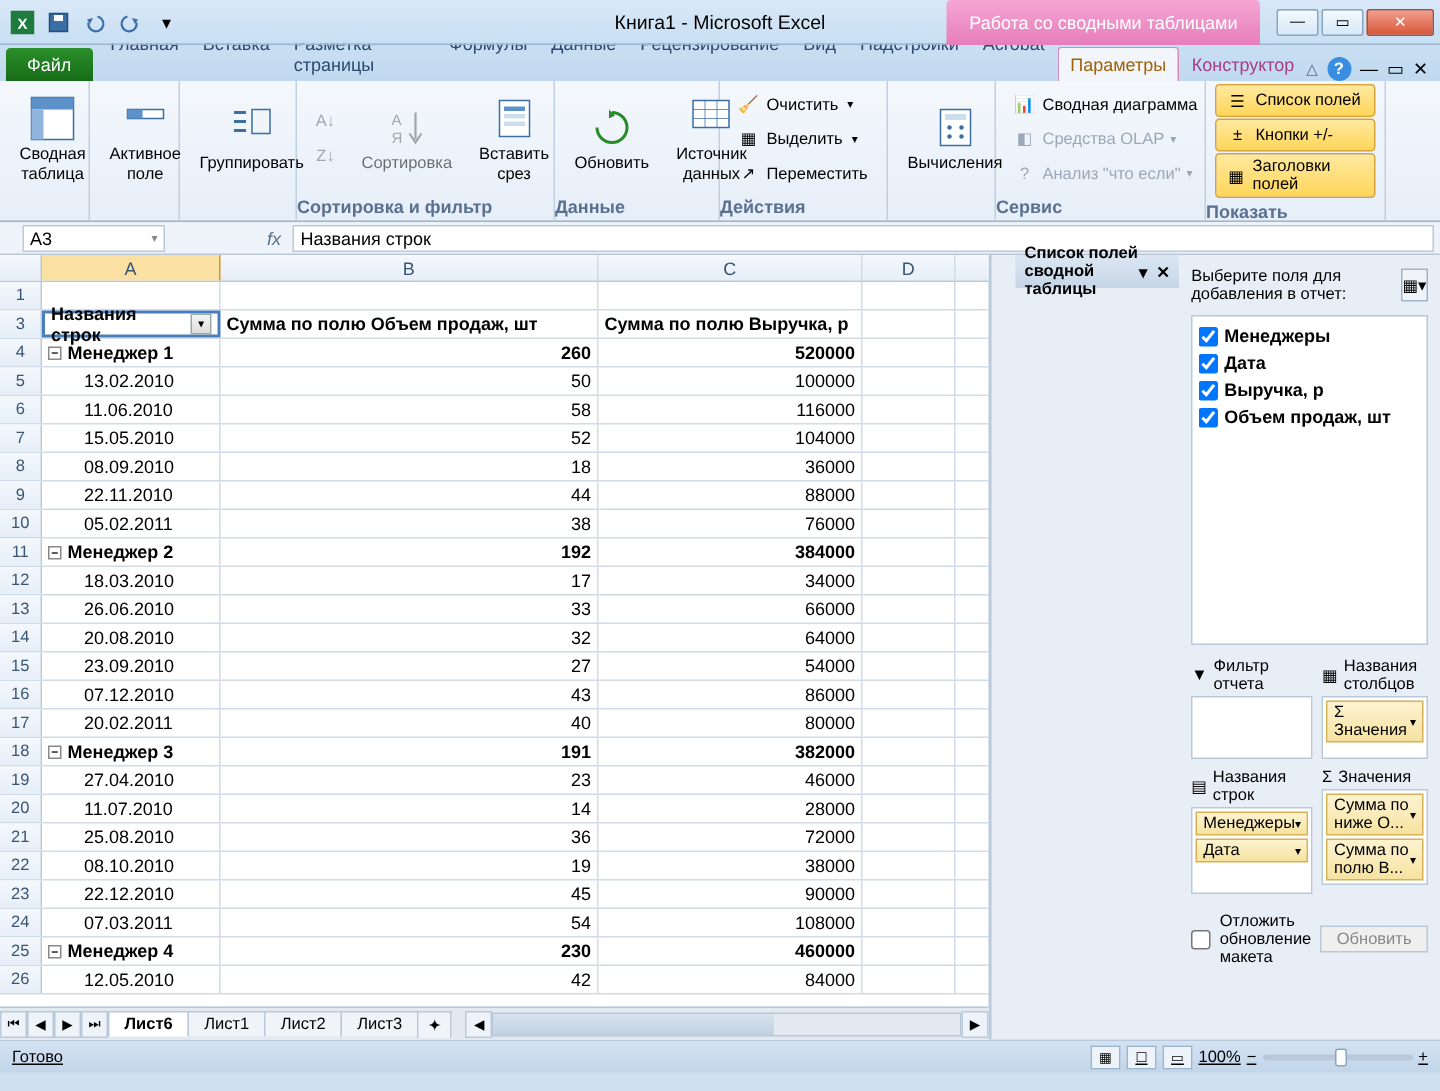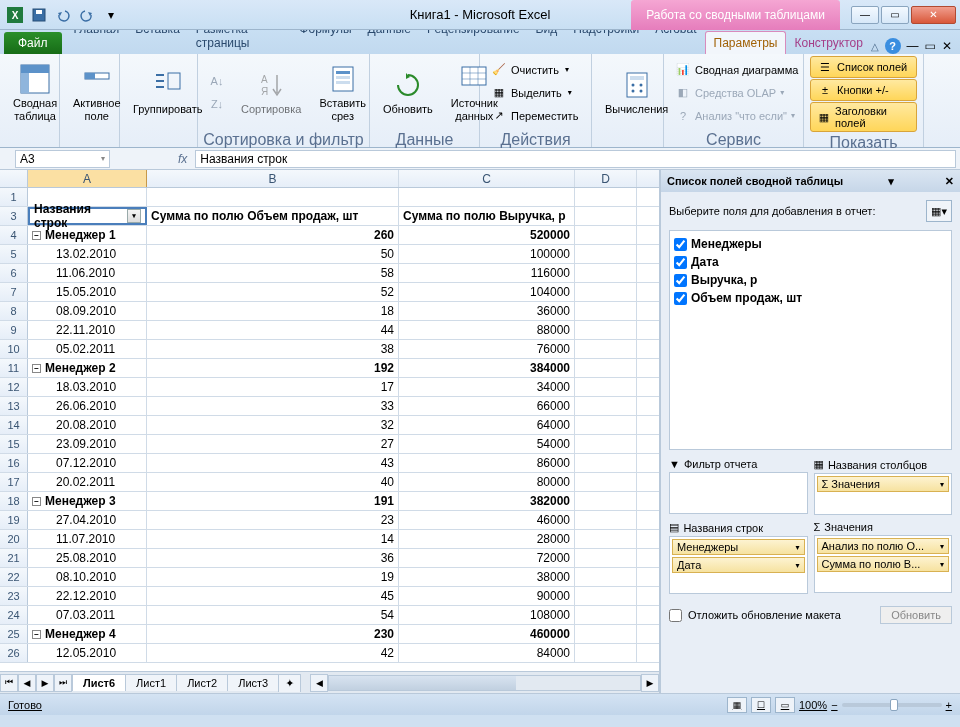--- a/index.html
+++ b/index.html
@@ -20,21 +20,21 @@
 .file-tab { background: linear-gradient(#2a8f2a,#176c17); color: #fff; padding: 4px 14px; border-radius: 3px 3px 0 0; font-size: 12px; margin-right: 4px; }
 .menu-tab { padding: 4px 8px; font-size: 12px; color: #2b4a6e; cursor: pointer; }
 .menu-tab.pink-active { background: #f2f6fb; border: 1px solid #d88bbd; border-bottom: none; border-radius: 3px 3px 0 0; color: #a16207; }
 .tabs-right { margin-left: auto; display: flex; align-items: center; gap: 6px; padding-right: 8px; }
 .help-icon { width: 16px; height: 16px; border-radius: 50%; background: #3a8ee0; color: #fff; display: flex; align-items: center; justify-content: center; font-size: 11px; font-weight: bold; }
 
 
 .ribbon { height: 94px; background: linear-gradient(#f4f8fc,#e6eef8); border-bottom: 1px solid #9db5cc; display: flex; }
 .ribbon-group { border-right: 1px solid #c1d0e0; display: flex; flex-direction: column; }
 .group-body { flex: 1; display: flex; align-items: center; padding: 2px 6px; gap: 4px; }
-.group-label { height: 16px; font-size: 16px; text-align: center; color: #5a7090; padding-bottom: 2px; }
+.group-label { height: 16px; font-size: 12px; color: #5a7090; padding-bottom: 2px; font-weight: bold; }
 .big-btn { display: flex; flex-direction: column; align-items: center; justify-content: center; padding: 2px 6px; border: 1px solid transparent; border-radius: 3px; position: relative; }
 .big-btn .icon { width: 32px; height: 32px; display: flex; align-items: center; justify-content: center; }
 .big-btn .label { font-size: 11px; text-align: center; line-height: 1.1; margin-top: 2px; }
 .small-stack { display: flex; flex-direction: column; gap: 1px; }
 .small-btn { display: flex; align-items: center; gap: 4px; padding: 2px 4px; font-size: 11px; border: 1px solid transparent; border-radius: 2px; white-space: nowrap; }
 .small-btn.disabled { color: #9ba8b8; }
 .small-icon { width: 16px; height: 16px; display: flex; align-items: center; justify-content: center; }
 .yellow-btn { background: linear-gradient(#ffe9a0,#ffd659); border: 1px solid #d8a43a; padding: 2px 6px; border-radius: 3px; font-size: 11px; display: flex; align-items: center; gap: 4px; }
 
 
@@ -66,21 +66,21 @@
 .sheet-tabs-row { height: 22px; background: #e2e9f1; display: flex; align-items: center; border-top: 1px solid #b9c9da; font-size:11px;}
 .nav-btns { display: flex; }
 .nav-btn { width: 18px; height: 18px; border: 1px solid #b9c9da; background: #eef3f9; display: flex; align-items: center; justify-content: center; font-size: 9px; }
 .sheet-tab { padding: 2px 10px; background: #f0f4f9; border: 1px solid #b9c9da; border-bottom: none; margin-right: -1px; }
 .sheet-tab.active { background: #fff; font-weight: bold; }
 .hscroll { flex: 1; height: 16px; display:flex; align-items:center; margin-left:10px;}
 .hscroll-track { flex:1; height:16px; background:#e2e9f1; border:1px solid #b9c9da; position:relative;}
 .hscroll-thumb{ position:absolute; left:0; width:60%; height:100%; background:linear-gradient(#d8e3f0,#c1d0e0);}
 
 
-.pane { width: 300px; background: #e8eef6; border-left: 1px solid #b9c9da; display: flex; flex-direction: column; }
+.pane { width: 300px; background: #e8eef6; border-left: 1px solid #b9c9da; display: flex; flex-direction: row; padding-left: 16px; }
 .pane-header { height: 22px; background: linear-gradient(#dbe6f2,#c6d6e8); display: flex; align-items: center; padding: 0 6px; font-size: 11px; font-weight: bold; }
 .pane-header .close { margin-left: auto; cursor: pointer; }
 .pane-body { padding: 8px; flex: 1; display: flex; flex-direction: column; gap: 8px; }
 .field-select-row { display:flex; align-items:center; justify-content:space-between; font-size:11px;}
 .layout-btn { width:26px; height:22px; border:1px solid #9db5cc; background:#f0f4f9; display:flex; align-items:center; justify-content:center;}
 .field-list { background: #fff; border: 1px solid #b9c9da; height: 220px; padding: 4px; overflow: auto; }
 .field-item { display: flex; align-items: center; gap: 4px; font-size: 12px; font-weight: bold; padding: 2px 0; }
 .field-item input { width: 13px; height: 13px; }
 .drag-hint { font-size: 11px; }
 .areas { display: grid; grid-template-columns: 1fr 1fr; grid-template-rows: auto auto; gap: 6px; }
@@ -654,21 +654,21 @@
               </div>
             </div>
         </div>
         <div class="area">
           <div class="area-label">
               <span>Σ</span>
               <span>Значения</span>
             </div>
           <div class="area-box tall" id="area-vals">
               <div class="area-item">
-                <span>Анализ по полю О...</span>
+                <span>Сумма по ниже О...</span>
                 <span class="dd">▾</span>
               </div>
               <div class="area-item">
                 <span>Сумма по полю В...</span>
                 <span class="dd">▾</span>
               </div>
             </div>
         </div>
       </div>
       <div class="defer-row">

